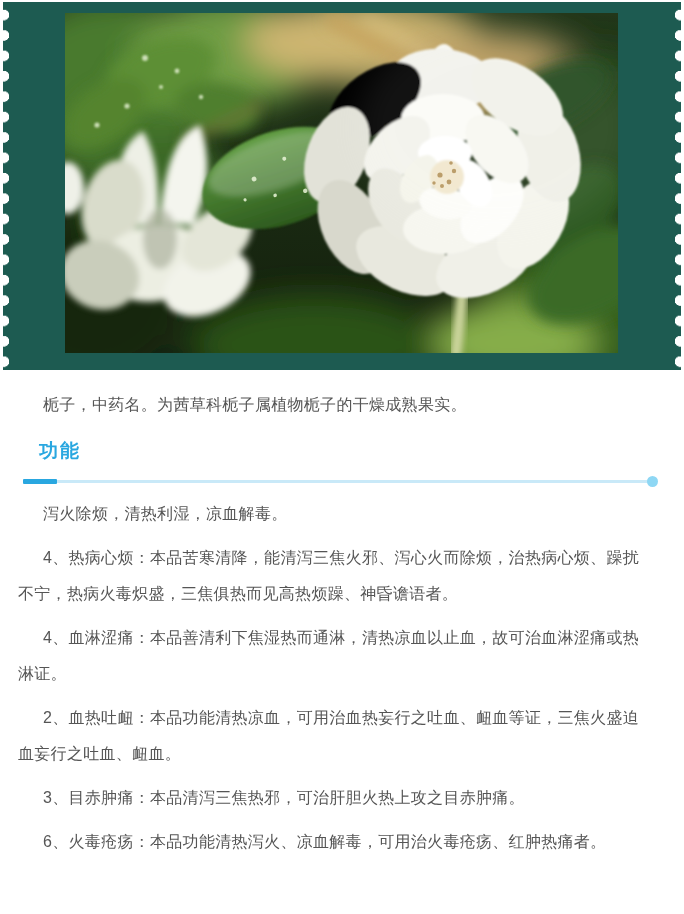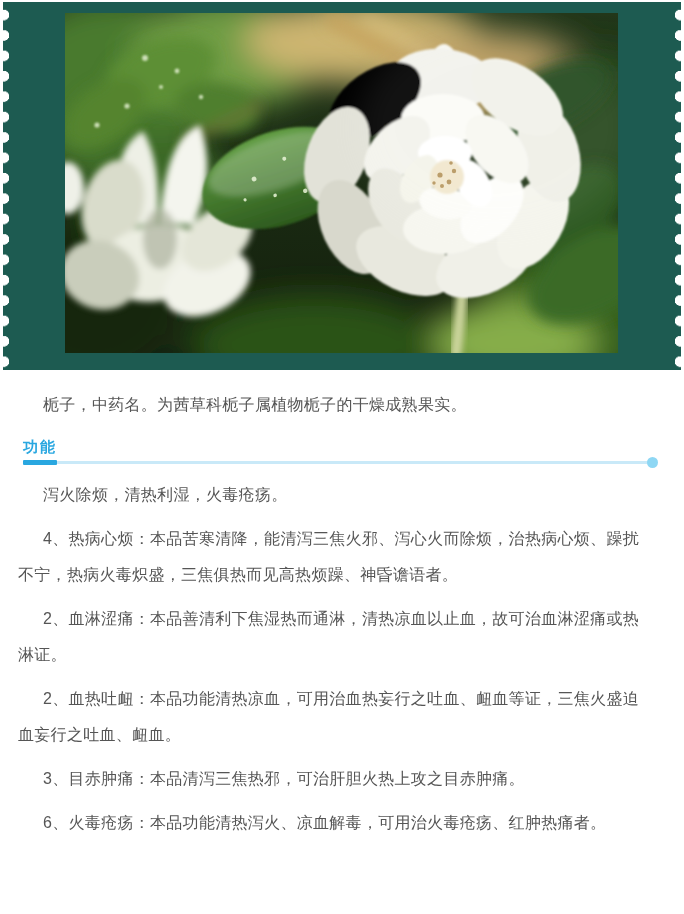--- a/index.html
+++ b/index.html
@@ -17,21 +17,21 @@
   .photo{position:absolute;left:62px;top:11px;width:553px;height:340px;overflow:hidden;}
   .photo svg{display:block;width:553px;height:340px;}
   
   .content{
     padding:9px 24px 0 10px;color:#555555;font-size:16px;line-height:36px;
     letter-spacing:0.3px;
   }
   .content p{margin:8px;text-indent:25px;}
   .section-head{margin:12px 2px 12px 13px;}
   .section-head h2{
-    margin:0;font-size:15px;line-height:24px;font-weight:bold;
+    margin:16px;font-size:19px;line-height:24px;font-weight:bold;
     color:#29a7e0;letter-spacing:2px;
   }
   .divider{position:relative;height:5px;margin-top:1px;}
   .divider .line{position:absolute;left:0;right:9px;top:1px;height:3px;background:#c9e9f8;border-radius:2px;}
   .divider .dash{position:absolute;left:0;top:0;width:34px;height:5px;background:#29a7e0;border-radius:1px;}
   .divider .dot{position:absolute;right:0;top:-3px;width:11px;height:11px;border-radius:50%;background:#8ed7f4;}
 </style>
 </head>
 <body>
 
@@ -166,20 +166,20 @@
   <p>栀子，中药名。为茜草科栀子属植物栀子的干燥成熟果实。</p>
 
   <div class="section-head">
     <h2>功能</h2>
     <div class="divider">
       <span class="line"></span>
       <span class="dash"></span>
       <span class="dot"></span>
     </div>
   </div>
-  <p>泻火除烦，清热利湿，火毒疮疡。</p>
+  <p>泻火除烦，清热利湿，凉血解毒。</p>
 
   <p>4、热病心烦：本品苦寒清降，能清泻三焦火邪、泻心火而除烦，治热病心烦、躁扰不宁，热病火毒炽盛，三焦俱热而见高热烦躁、神昏谵语者。</p>
-  <p>2、血淋涩痛：本品善清利下焦湿热而通淋，清热凉血以止血，故可治血淋涩痛或热淋证。</p>
+  <p>4、血淋涩痛：本品善清利下焦湿热而通淋，清热凉血以止血，故可治血淋涩痛或热淋证。</p>
   <p>2、血热吐衄：本品功能清热凉血，可用治血热妄行之吐血、衄血等证，三焦火盛迫血妄行之吐血、衄血。</p>
   <p>3、目赤肿痛：本品清泻三焦热邪，可治肝胆火热上攻之目赤肿痛。</p>
   <p>6、火毒疮疡：本品功能清热泻火、凉血解毒，可用治火毒疮疡、红肿热痛者。</p>
 </div>
 
 </body></html>

